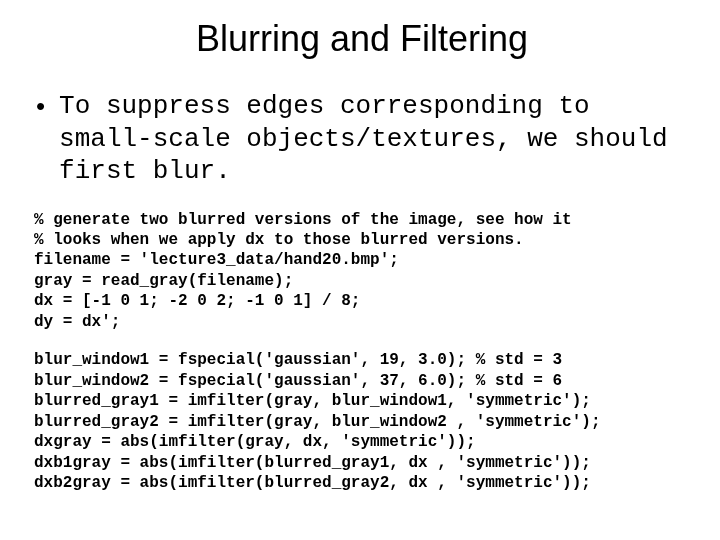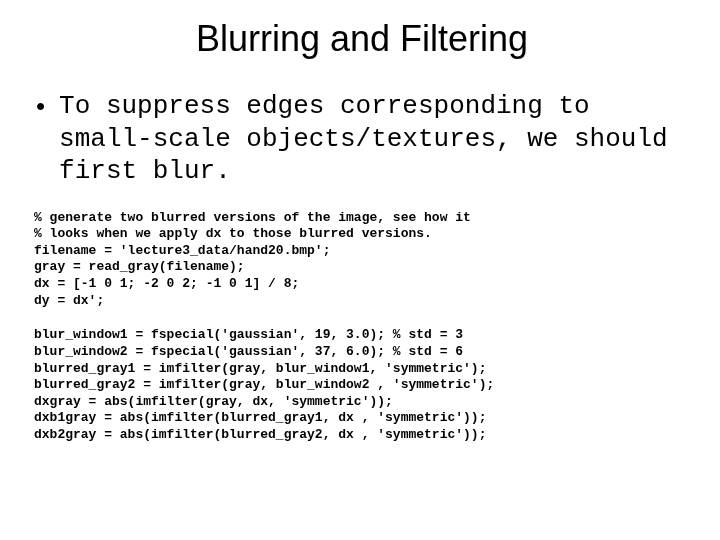--- a/index.html
+++ b/index.html
@@ -37,21 +37,21 @@
     margin-right: 14px;
     margin-left: 2px;
   }
   .bullet .text {
     flex: 1 1 auto;
     font-family: Liberation Mono, monospace;
   }
   .code {
     font-family: "Courier New", Courier, monospace;
     font-weight: bold;
-    font-size: 13px;
+    font-size: 16px;
     line-height: 1.28;
     white-space: pre;
     margin: 0;
   }
   .code-block-gap {
     height: 18px;
   }
 </style>
 </head>
 <body>

